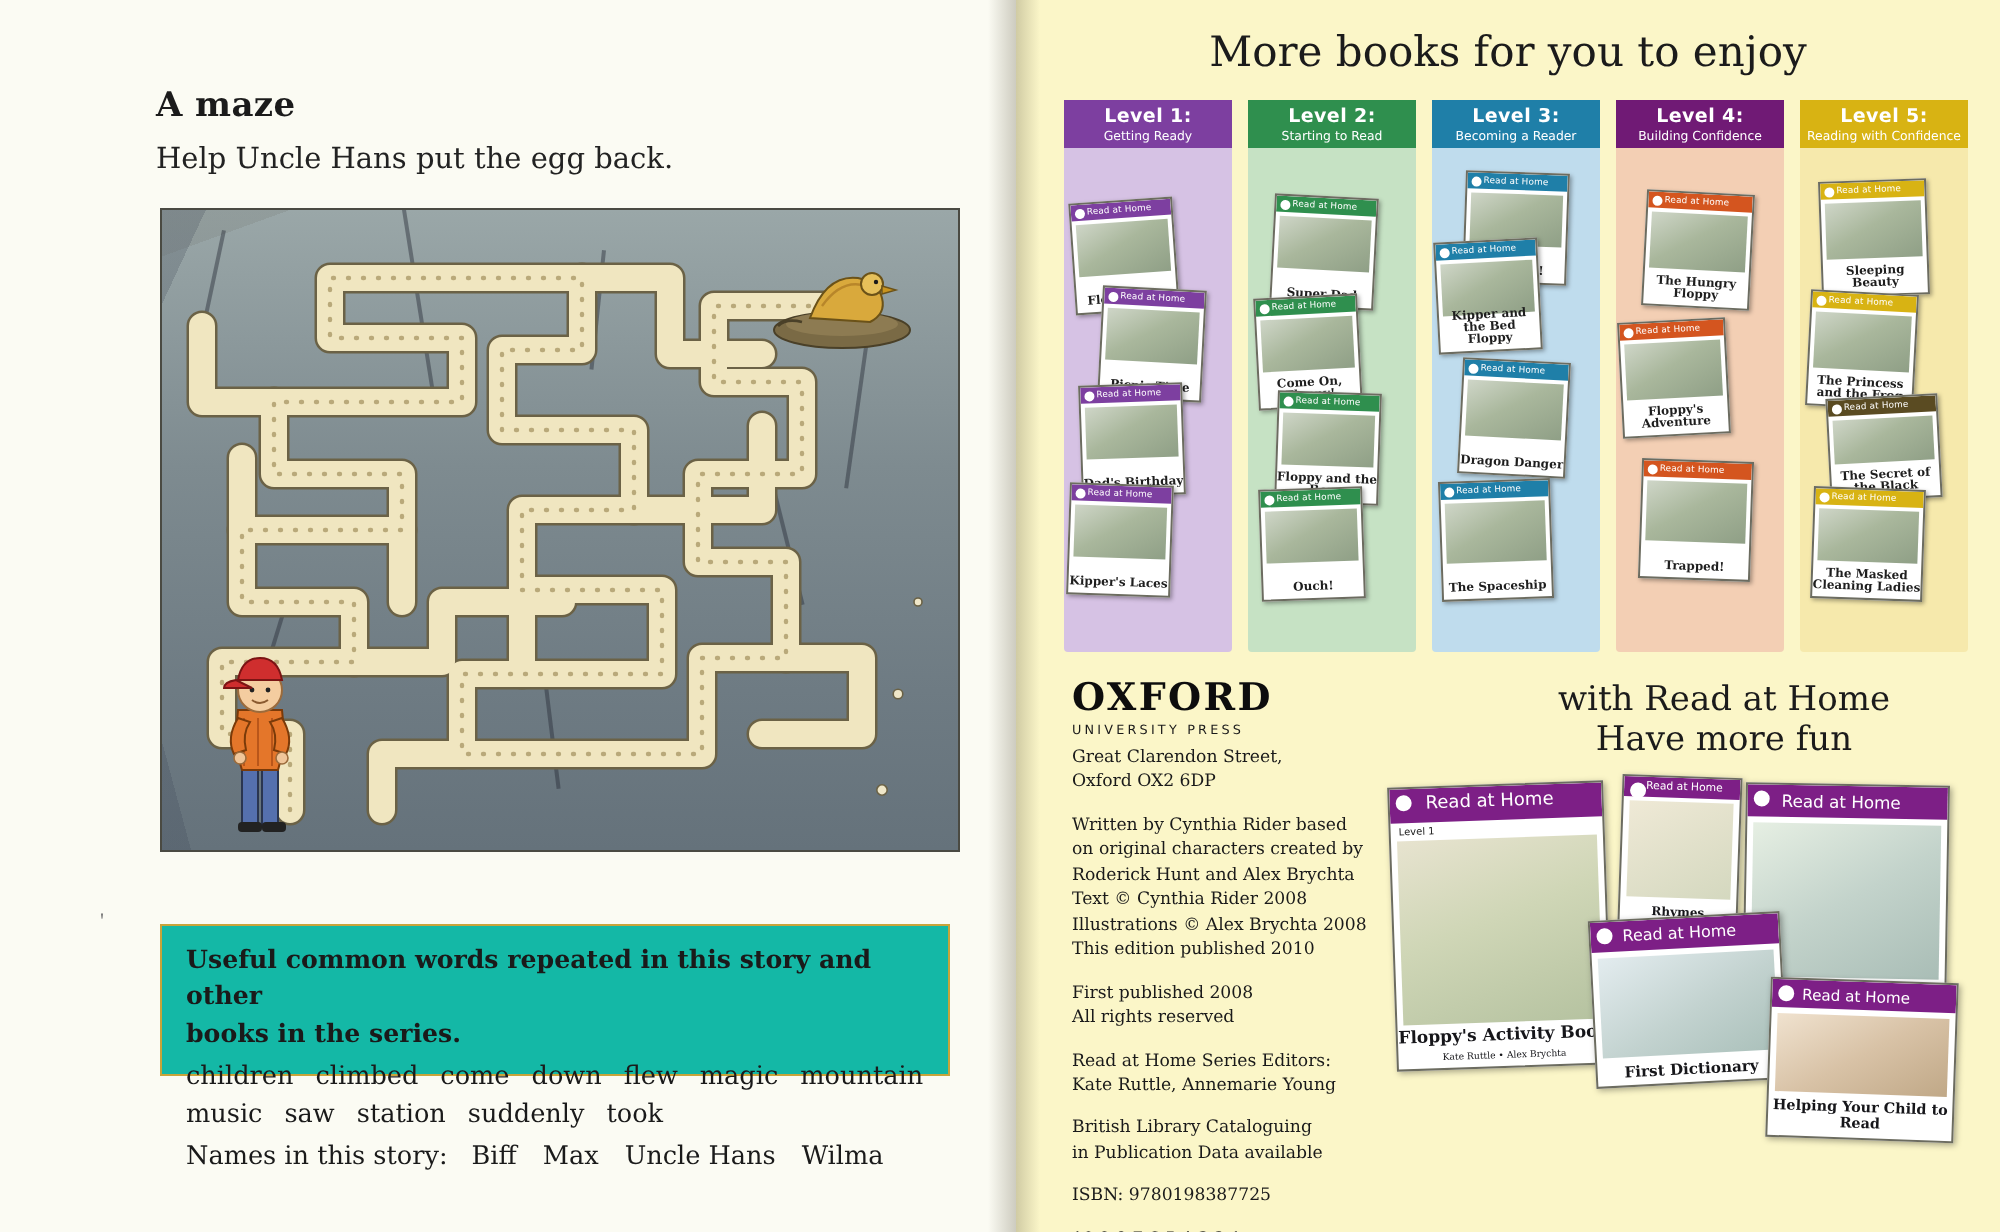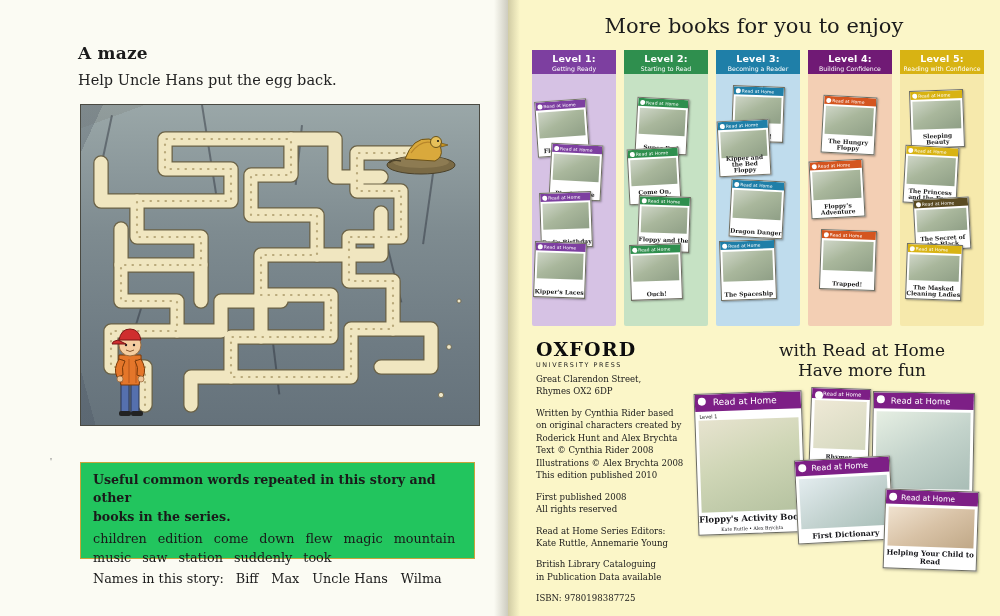--- a/index.html
+++ b/index.html
@@ -87,23 +87,23 @@
   }
 
   
   .boy { position: absolute; left: 28px; top: 220px; width: 46px; height: 92px; }
   
   .nest { position: absolute; right: 18px; top: 18px; width: 80px; height: 52px; }
 
   
   #word-box {
     position: absolute; left: 80px; top: 462px;
-    width: 395px; height: 97px;
+    width: 395px; height: 76px;
     border: 1px solid #c8a43a;
-    background: #22c55e;
+    background: #14b8a6;
     padding: 8px 12px;
     box-sizing: border-box;
   }
   .wb-title {
     font-family: "DejaVu Serif", serif;
     font-weight: bold;
     font-size: 12.6px;
     color: #1a1a1a;
     line-height: 1.45;
     margin-bottom: 3px;
@@ -364,21 +364,21 @@
       </svg>
     </div>
 
     <div id="word-box">
       <div class="wb-title">
         <div>Useful common words repeated in this story and other</div>
         <div>books in the series.</div>
       </div>
       <div class="wb-words">
         <div>
-          <span>children</span><span>edition</span><span>come</span><span>down</span><span>flew</span><span>magic</span><span>mountain</span>
+          <span>children</span><span>climbed</span><span>come</span><span>down</span><span>flew</span><span>magic</span><span>mountain</span>
         </div>
         <div>
           <span>music</span><span>saw</span><span>station</span><span>suddenly</span><span>took</span>
         </div>
         <div class="wb-names">
           <span class="lbl">Names in this story:</span><span class="nm">Biff</span><span class="nm">Max</span><span class="nm">Uncle Hans</span><span class="nm">Wilma</span>
         </div>
       </div>
     </div>
   </div>
@@ -529,21 +529,21 @@
         </div>
       </div>
 
     </div>
   </div>
 
   <div class="pub">
     <div class="oxford-logo">OXFORD</div>
     <div class="oxford-sub">UNIVERSITY PRESS</div>
     <div class="pub-line" style="margin-top:4px;">Great Clarendon Street,</div>
-    <div class="pub-line">Rhymes OX2 6DP</div>
+    <div class="pub-line">Oxford OX2 6DP</div>
 
     <div class="pub-block">
       <div class="pub-line">Written by Cynthia Rider based</div>
       <div class="pub-line">on original characters created by</div>
       <div class="pub-line">Roderick Hunt and Alex Brychta</div>
       <div class="pub-line">Text © Cynthia Rider 2008</div>
       <div class="pub-line">Illustrations © Alex Brychta 2008</div>
       <div class="pub-line">This edition published 2010</div>
     </div>
 

